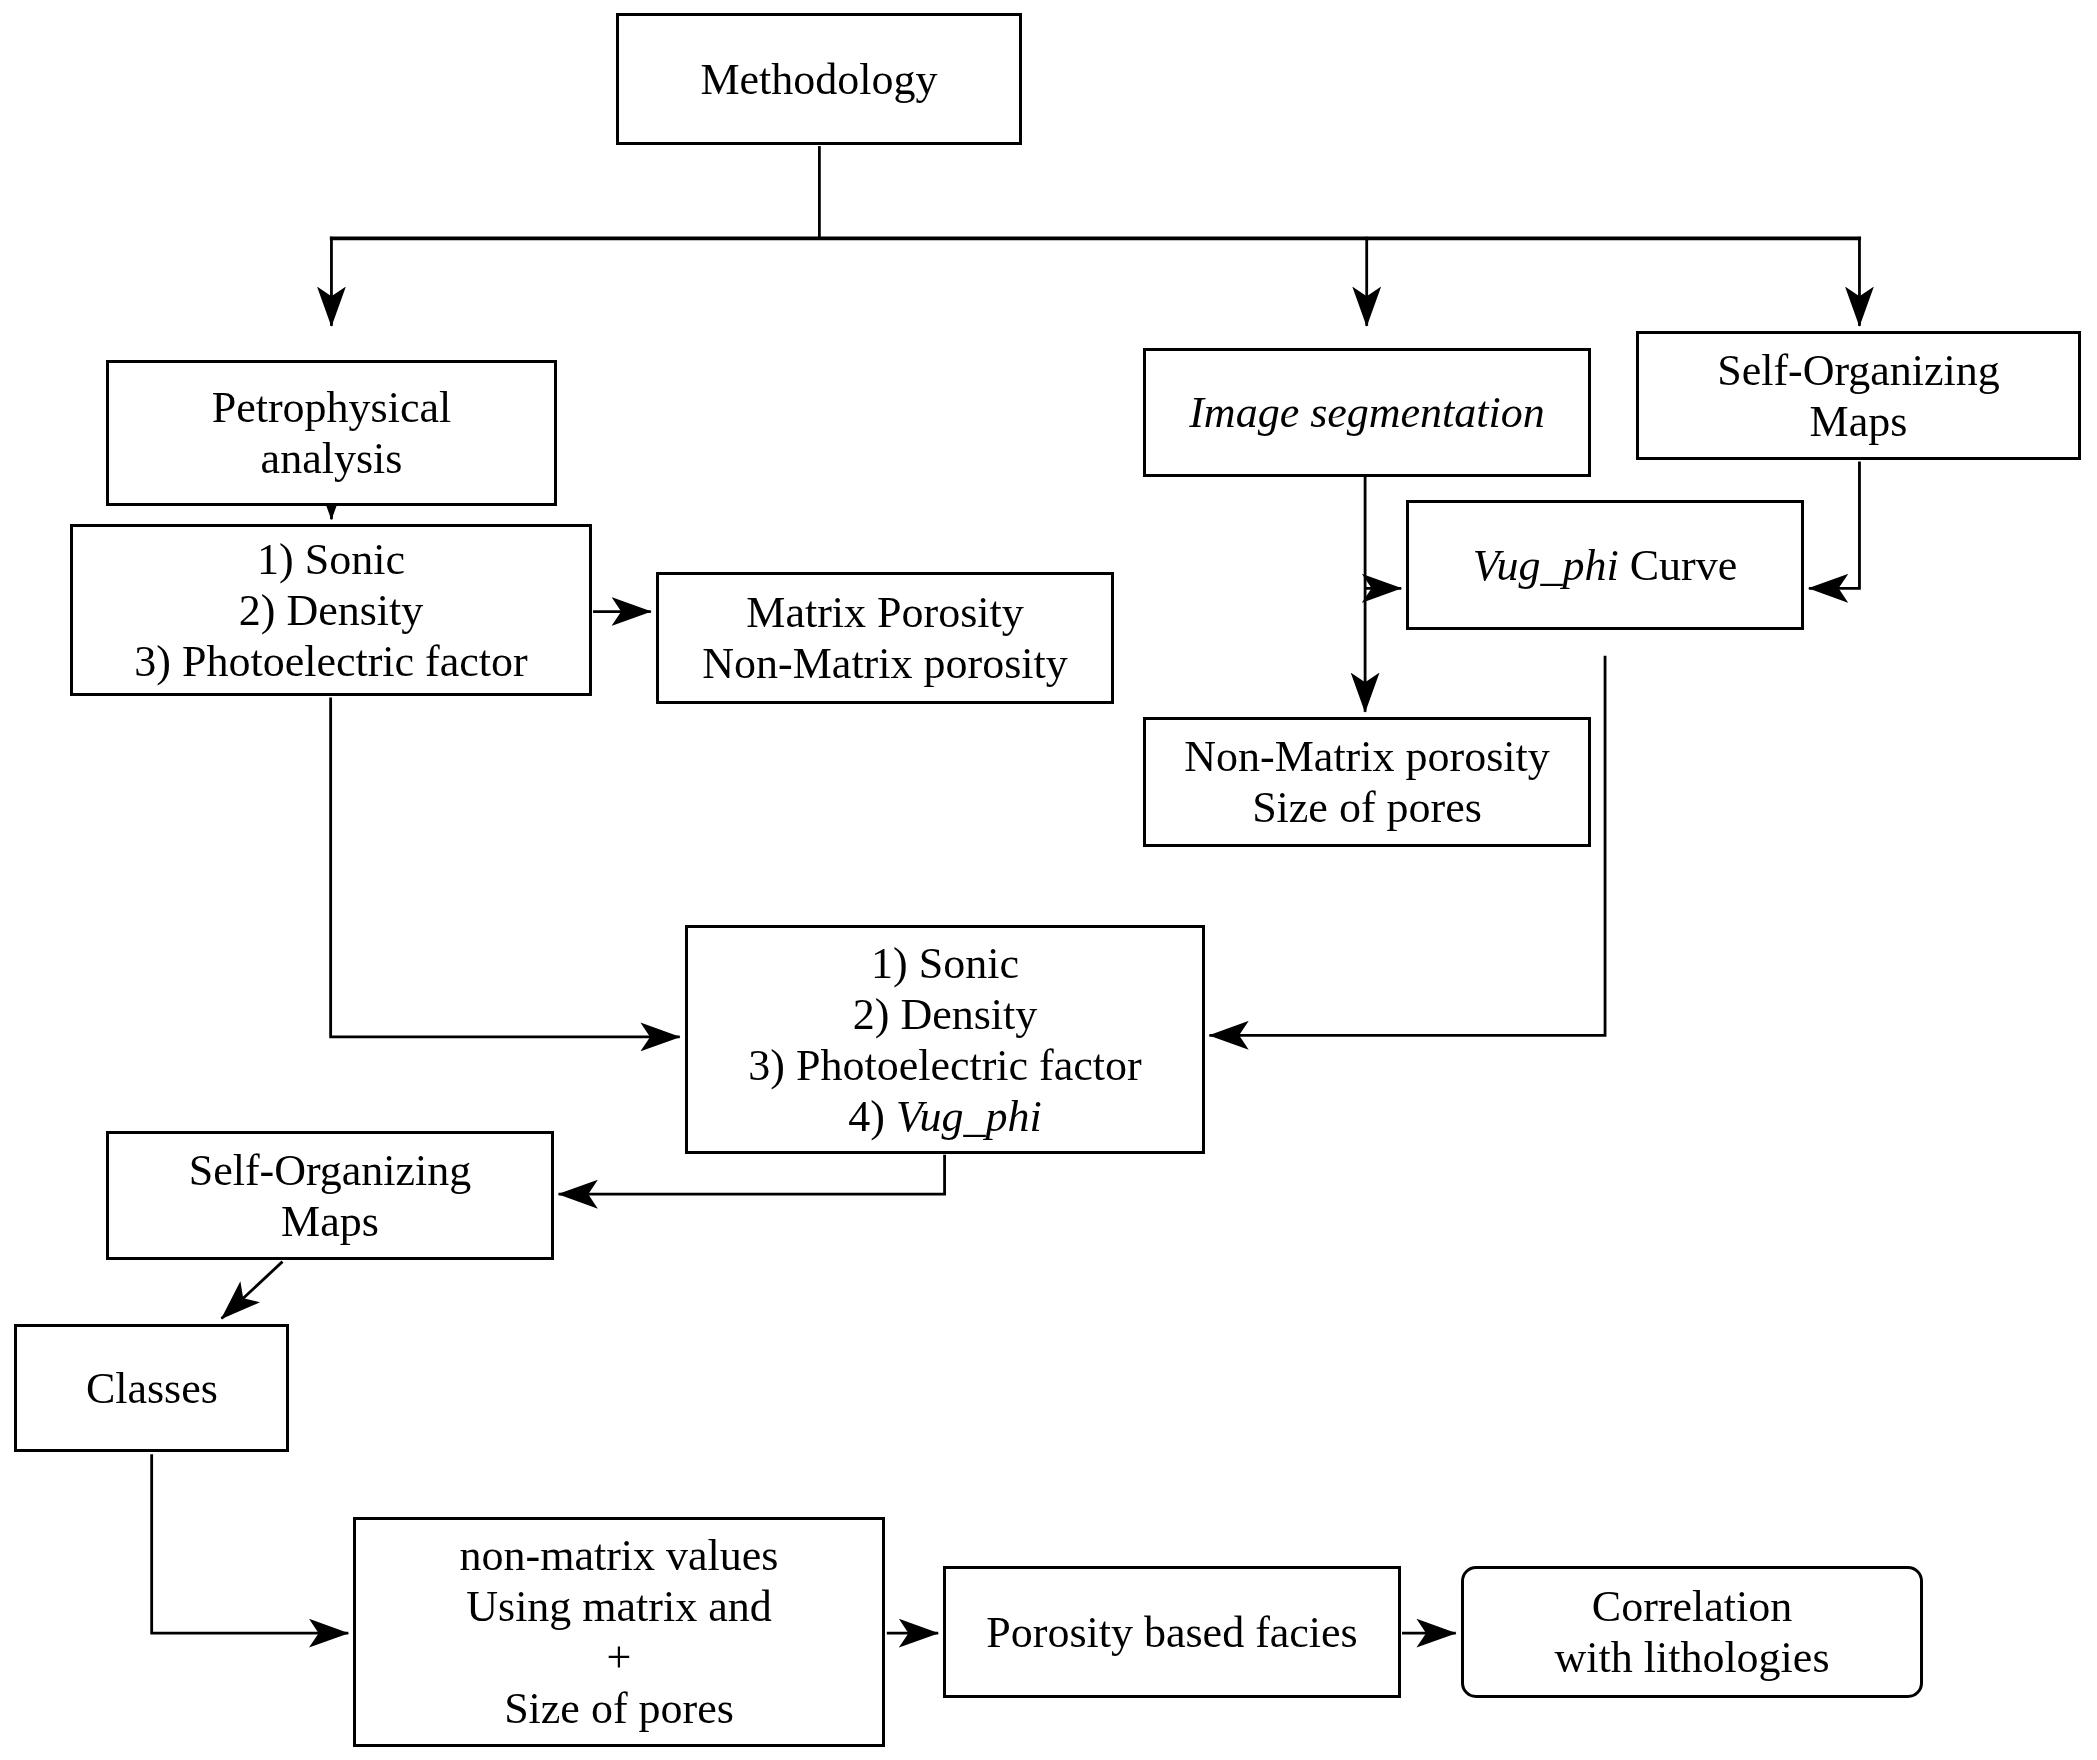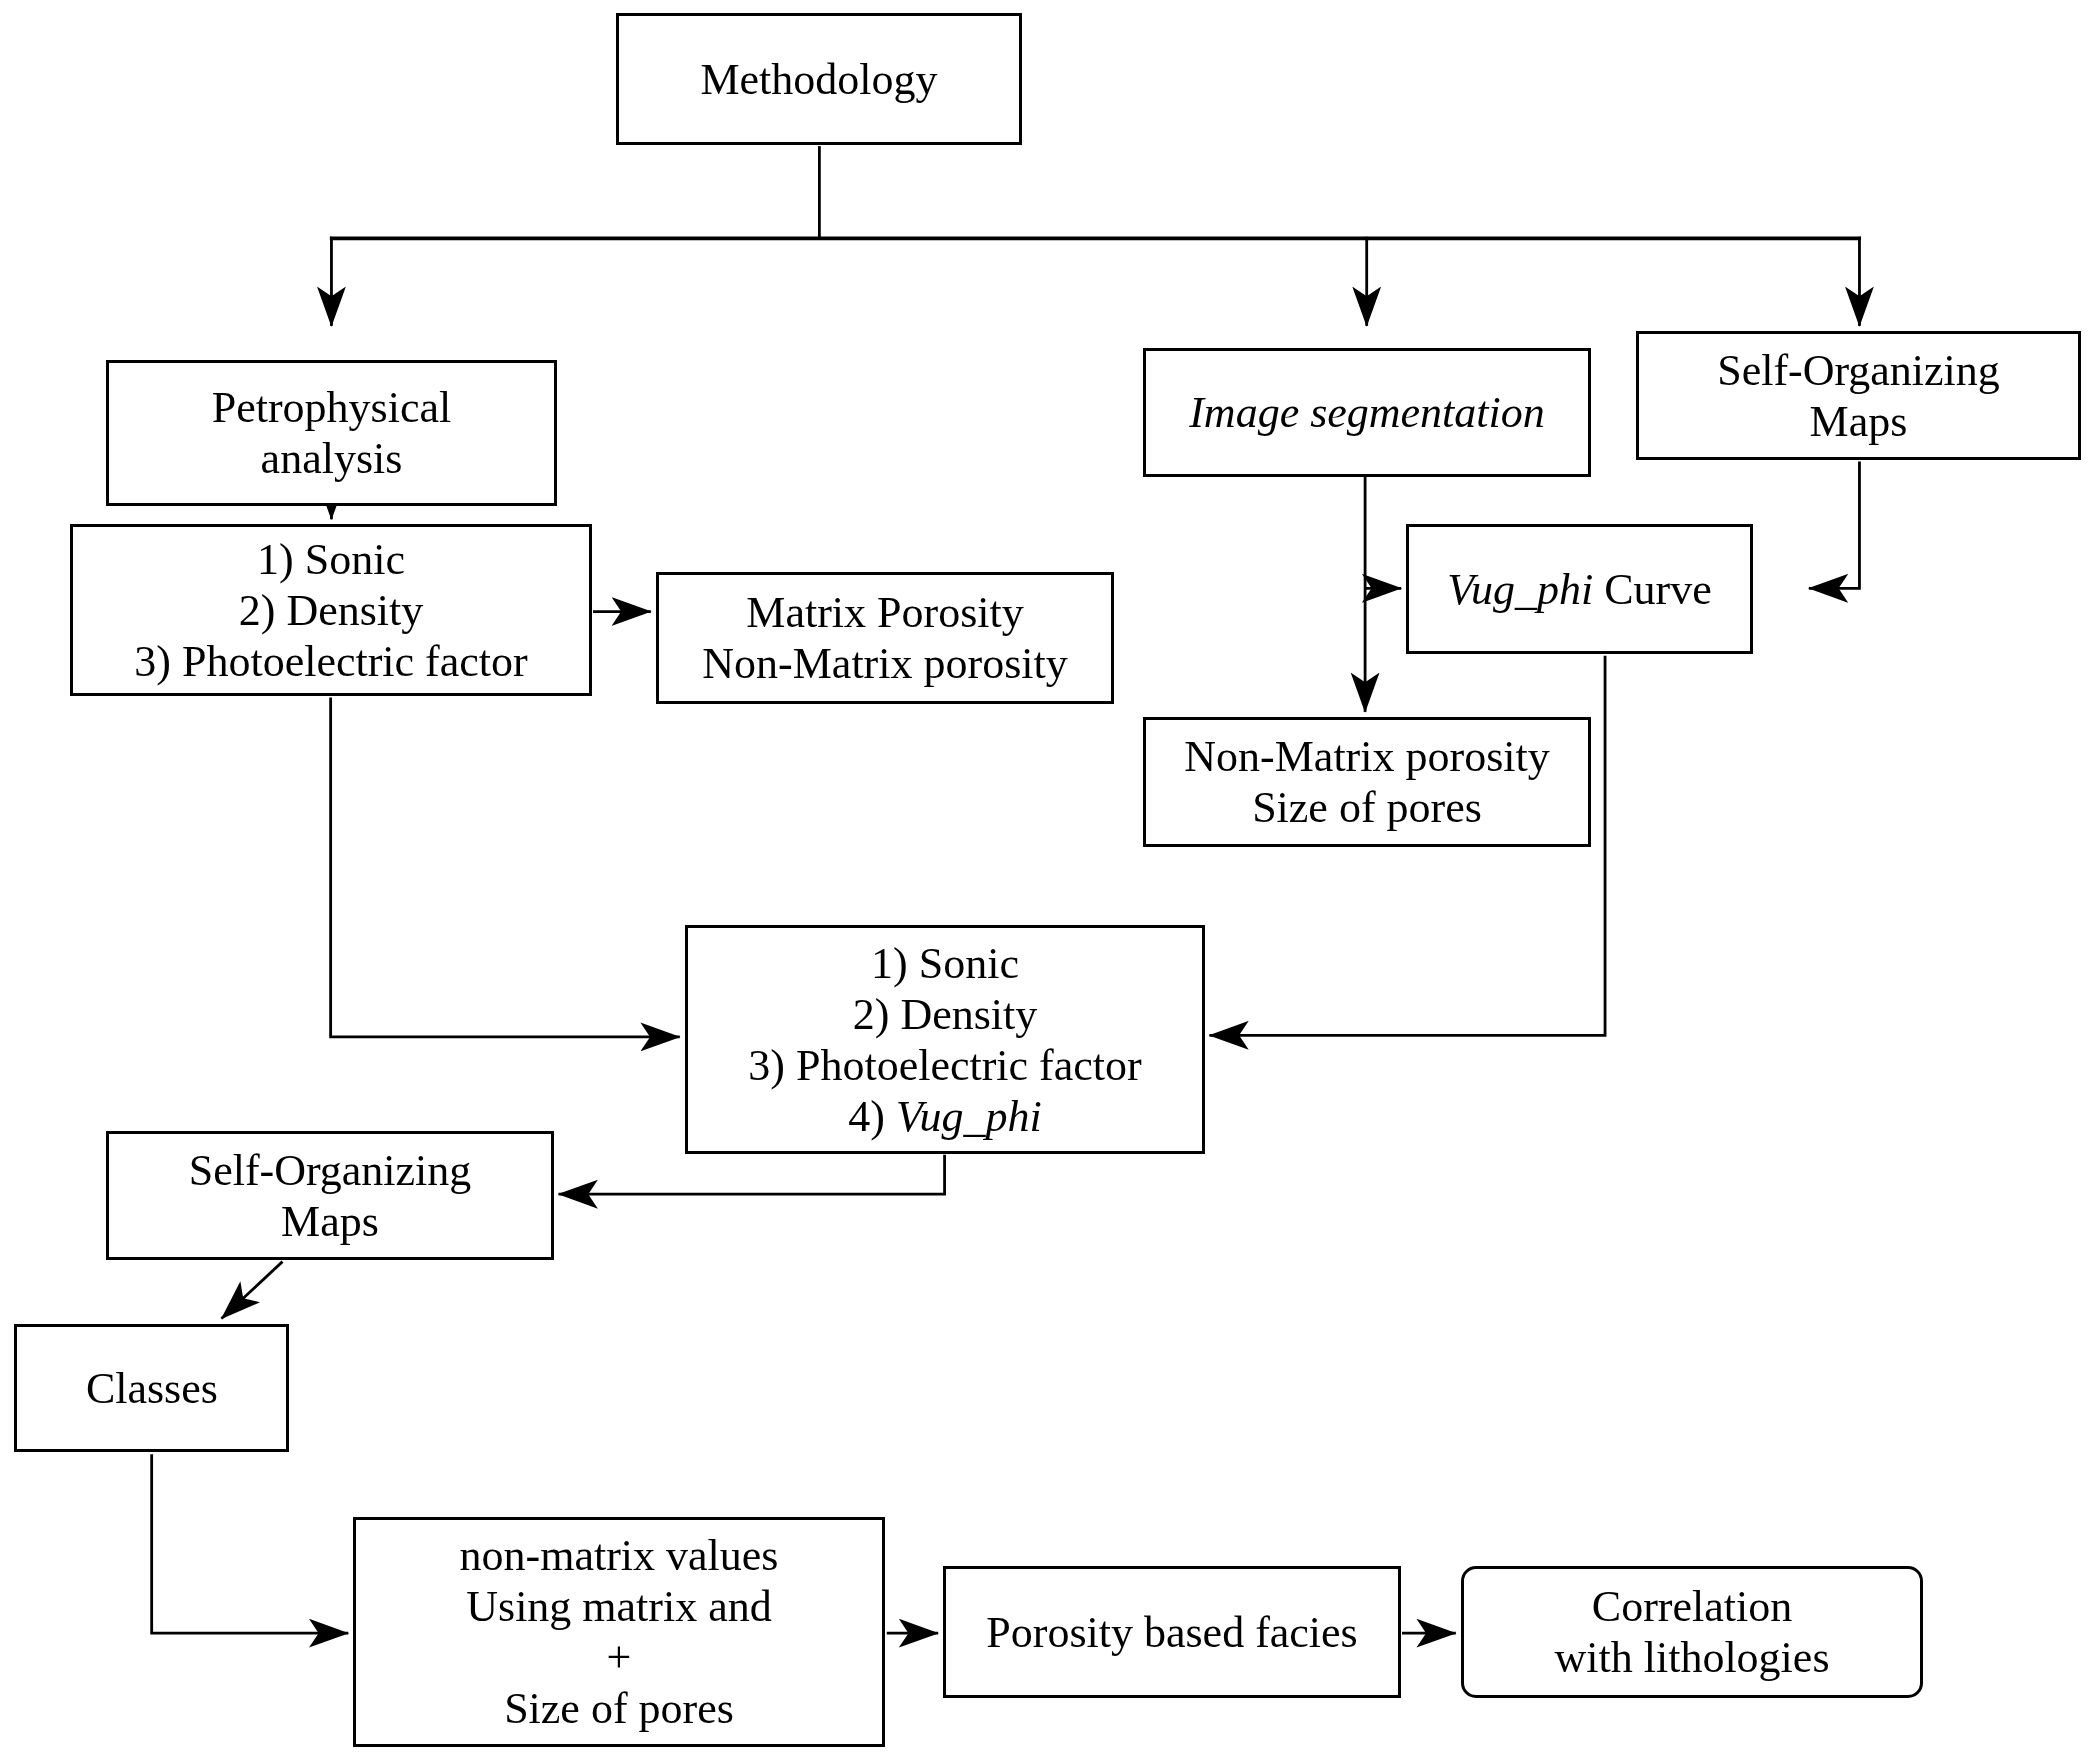--- a/index.html
+++ b/index.html
@@ -27,21 +27,21 @@
   }
   .node .ln{display:block;}
   .it{font-style:italic;}
   
   #n-methodology{left:616px;top:13px;width:406px;height:132px;}
   #n-petrophysical{left:106px;top:331px;width:451px;height:146px;margin-top:29px;}
   #n-image-seg{left:1143px;top:348px;width:448px;height:129px;font-style:italic;}
   #n-som-top{left:1636px;top:331px;width:445px;height:129px;}
   #n-logs3{left:70px;top:524px;width:522px;height:172px;}
   #n-matrix{left:656px;top:572px;width:458px;height:132px;}
-  #n-vugphi{left:1406px;top:524px;width:347px;height:130px;}
+  #n-vugphi{left:1406px;top:500px;width:398px;height:130px;}
   #n-nonmatrix{left:1143px;top:717px;width:448px;height:130px;}
   #n-logs4{left:685px;top:925px;width:520px;height:229px;}
   #n-som-lower{left:106px;top:1131px;width:448px;height:129px;}
   #n-classes{left:14.4px;top:1324px;width:275px;height:128px;}
   #n-using{left:353px;top:1517px;width:532px;height:230px;}
   #n-facies{left:943px;top:1566px;width:458px;height:132px;}
   #n-correlation{left:1461px;top:1566px;width:462px;height:132px;border-radius:15px;}
   polyline,line{stroke:#000;stroke-width:3.5;fill:none;}
   .thick{stroke-width:4.5;}
 </style>

